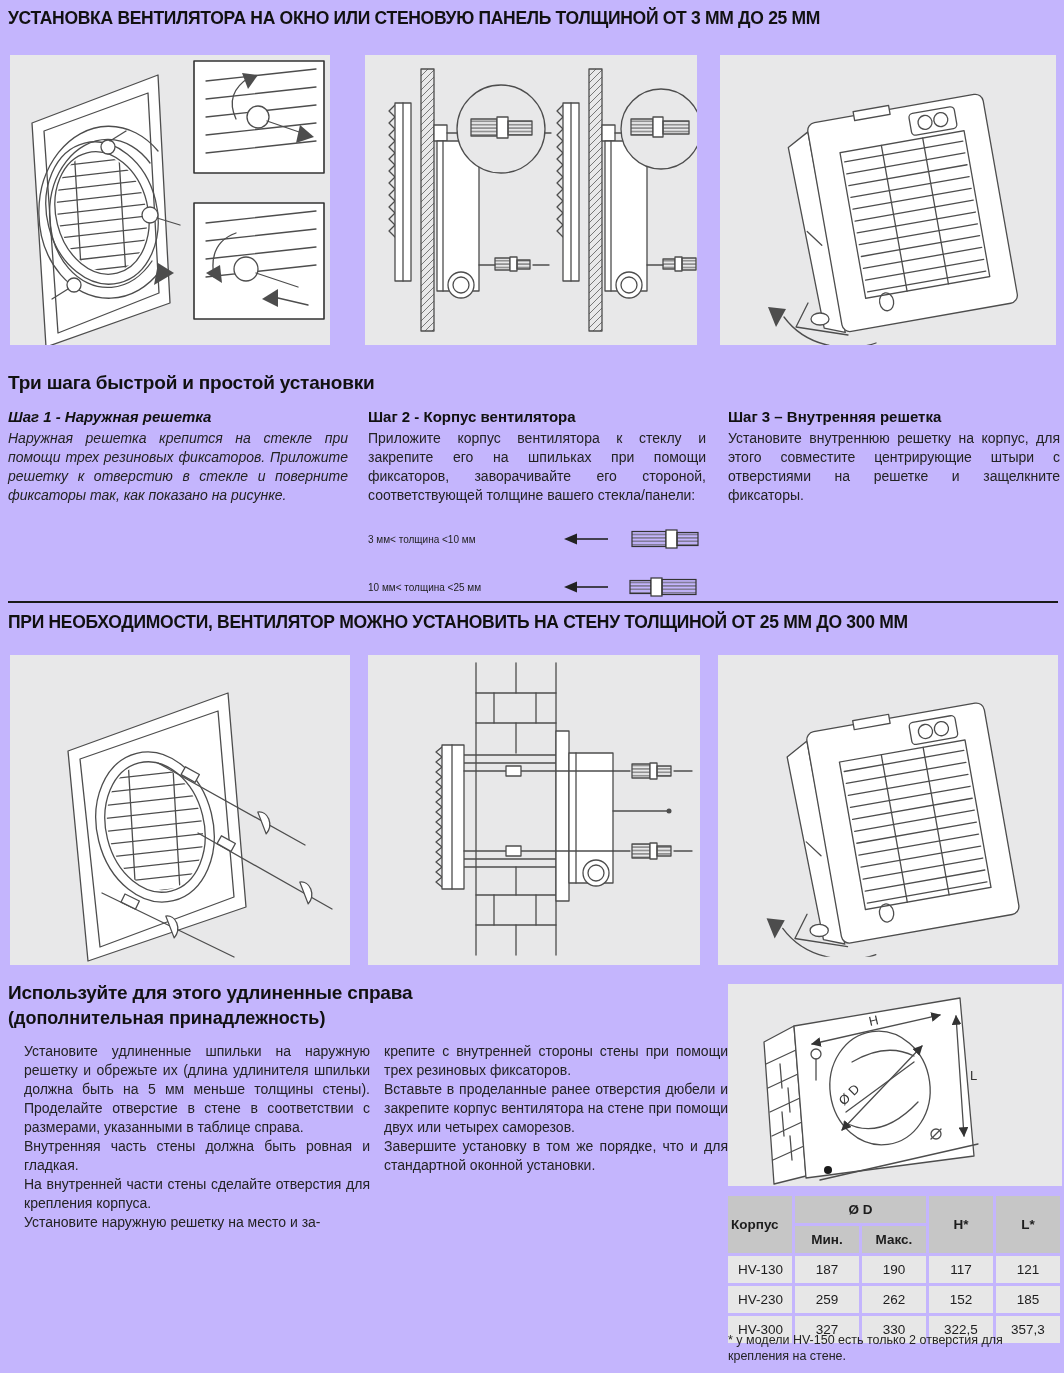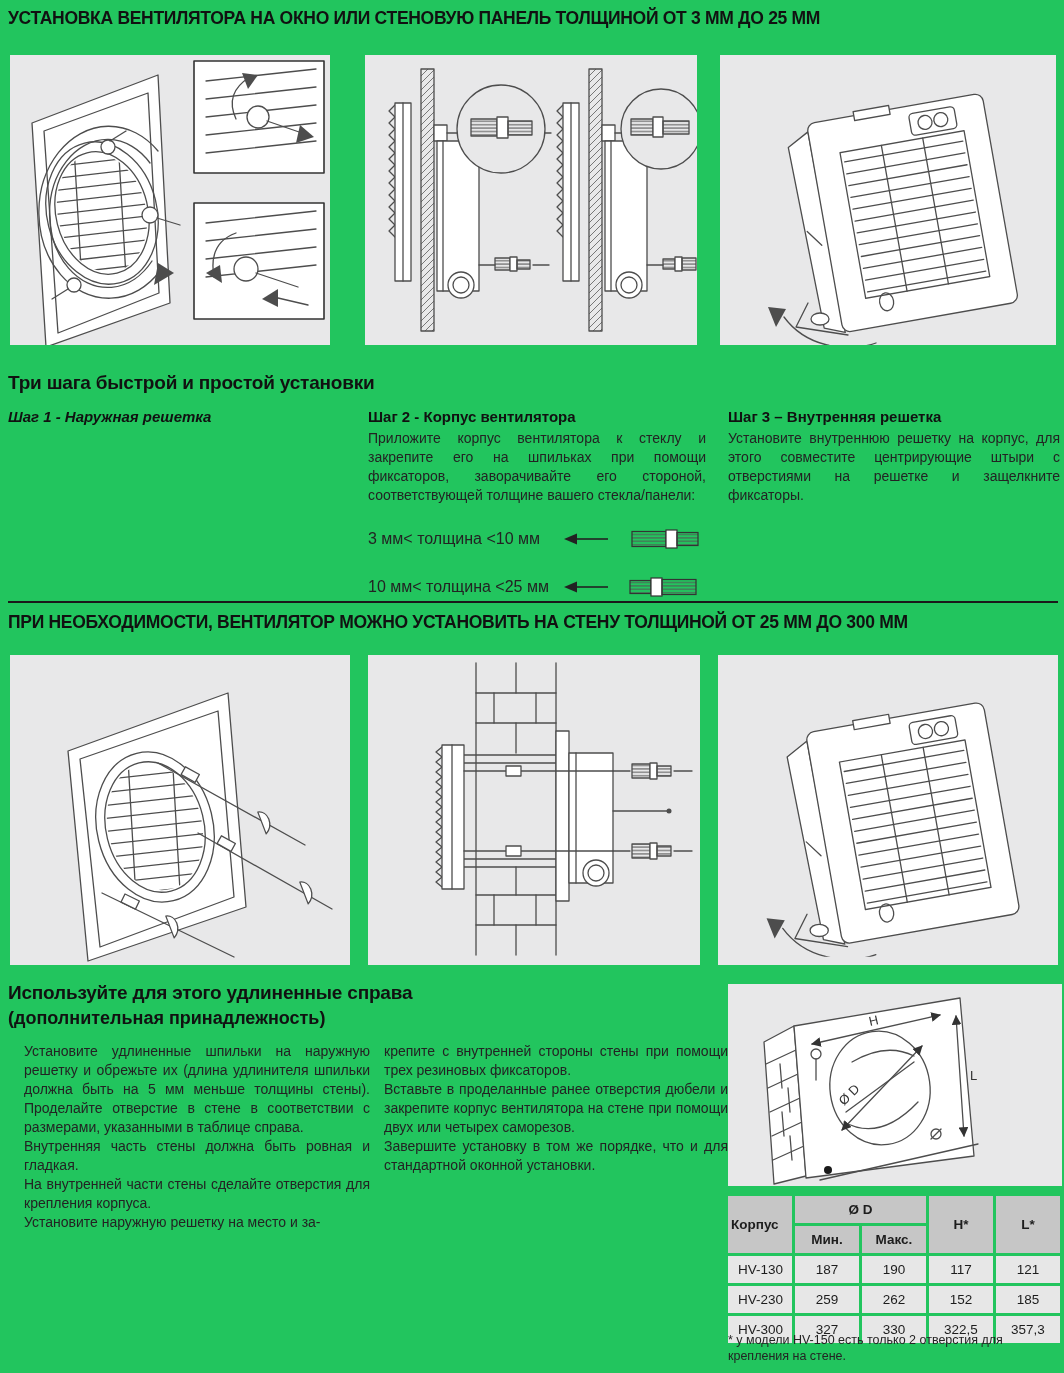--- a/index.html
+++ b/index.html
@@ -1,18 +1,18 @@
 <!DOCTYPE html>
 <html><head>
 <meta charset="utf-8">
 <style>
   * { margin:0; padding:0; box-sizing:border-box; }
   html,body { background:#ffffff; }
   .page {
-    position:relative; width:1064px; height:1373px; background:#22c55e;
+    position:relative; width:1064px; height:1373px; background:#c4b5fd;
     font-family:"Liberation Sans", sans-serif; color:#222; overflow:hidden;
   }
   .main-title {
     position:absolute; left:8px; width:1050px;
     font-size:17.5px; font-weight:bold; letter-spacing:-0.3px; color:#111;
     text-transform:uppercase;
   }
   #title1 { top:8px; }
   #title2 { top:612px; }
   .divider { position:absolute; left:8px; top:601px; width:1050px; border-top:2px solid #1a1a1a; }
@@ -36,21 +36,21 @@
 
   .step-col { position:absolute; top:408px; }
   #step1 { left:8px;  width:340px;font-style:italic; }
   #step2 { left:368px; width:338px; }
   #step3 { left:728px; width:332px; }
   .step-title { font-size:15px; font-weight:bold; color:#111; margin-bottom:4px; }
   .body-text {
     font-size:14px; line-height:1.36; text-align:justify; color:#232323;
   }
   .thickness-row { display:flex; align-items:center; margin-top:20px; height:28px; }
-  .thickness-label { font-size:16px; color:#232323; width:196px; }
+  .thickness-label { font-size:10px; color:#232323; width:196px; }
   .thickness-row svg { display:block; }
 
   .text-col { position:absolute; top:1042px;margin-left:16px; }
   #col1 { left:8px;  width:346px; }
   #col2 { left:368px; width:344px; }
   .text-col p { font-size:14px; line-height:1.36; text-align:justify; color:#232323; }
 
   .spec-table {
     position:absolute; left:728px; top:1196px; width:332px;
     display:grid; grid-template-columns:repeat(5, 1fr); gap:3px;
@@ -241,20 +241,21 @@
   <div class="panel" id="panel-fan-3d">
     <svg viewBox="0 0 336 290">
       <use href="#fan3d"></use>
     </svg>
   </div>
 
   <h2 class="subheading" id="subtitle1">Три шага быстрой и простой установки</h2>
 
   <div class="step-col" id="step1">
     <div class="step-title">Шаг 1 - Наружная решетка</div>
+    <div class="body-text">Наружная решетка крепится на стекле при помощи трех резиновых фиксаторов. Приложите решетку к отверстию в стекле и поверните фиксаторы так, как показано на рисунке.</div>
   </div>
 
   <div class="step-col" id="step2">
     <div class="step-title">Шаг 2 - Корпус вентилятора</div>
     <div class="body-text">Приложите корпус вентилятора к стеклу и закрепите его на шпильках при помощи фиксаторов, заворачивайте его стороной, соответствующей толщине вашего стекла/панели:</div>
 
     <div class="thickness-row">
       <span class="thickness-label">3 мм&lt; толщина &lt;10 мм</span>
       <svg width="46" height="16" viewBox="0 0 46 16">
         <line x1="12" y1="8" x2="44" y2="8" stroke="#222" stroke-width="1.6"></line>

